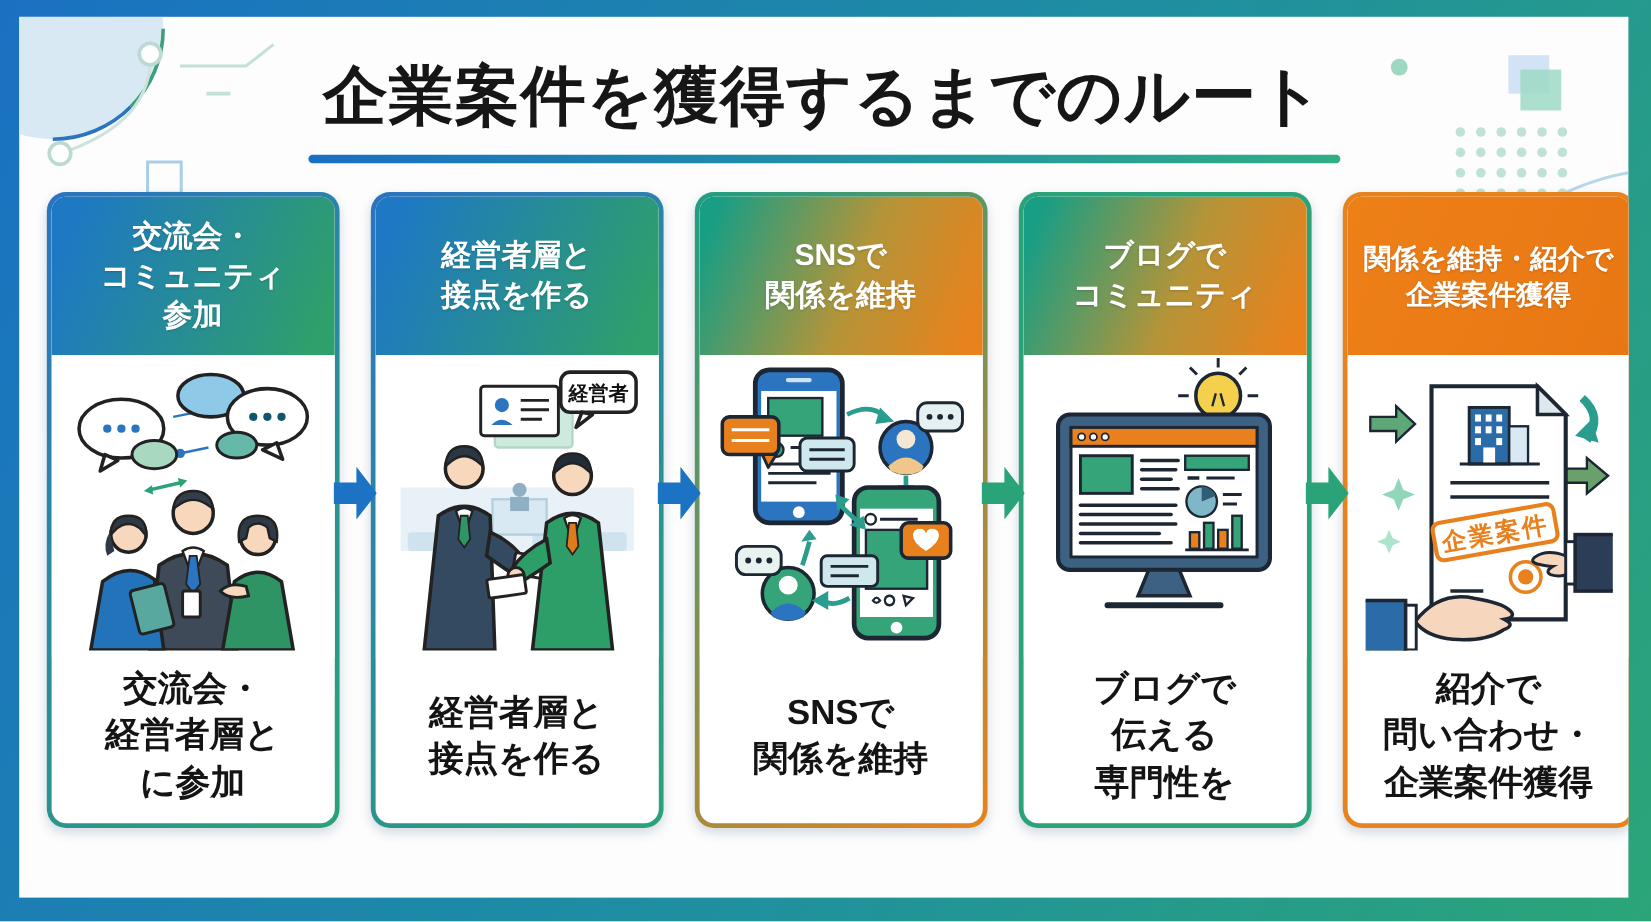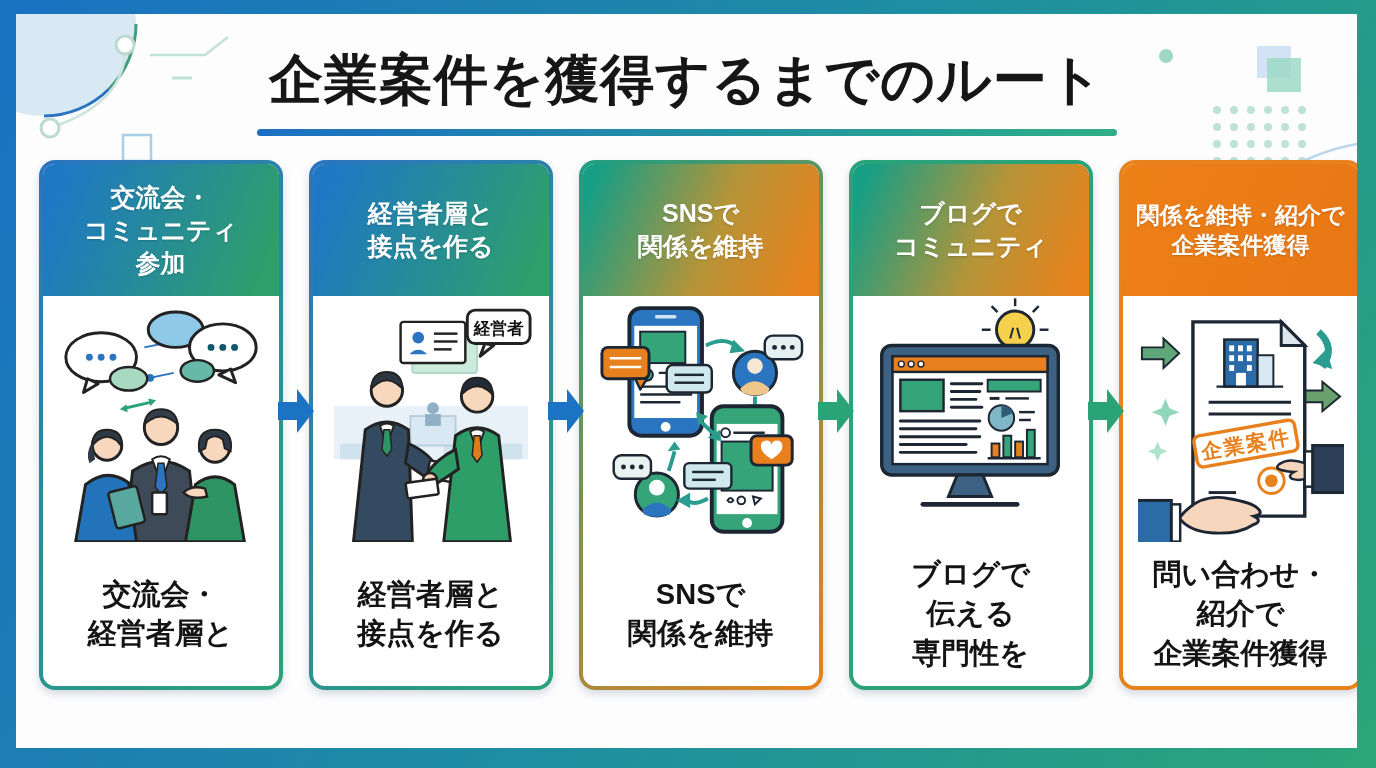--- a/index.html
+++ b/index.html
@@ -180,20 +180,21 @@
                 <circle cx="160" cy="154" r="15" fill="#f7d8bd" stroke="#222" stroke-width="3"></circle>
                 <path d="M144,158 q-3,-22 16,-22 q19,0 16,22 l-6,-3 -2,-9 q-8,-7 -16,0 l-2,9 z" fill="#2e3a46" stroke="#222" stroke-width="2"></path>
                 <path d="M150,196 q-14,-4 -22,4 q8,8 24,4 z" fill="#f7d8bd" stroke="#222" stroke-width="2.5"></path>
               </g>
             </svg>
           </div>
           <div class="caption">
             <div>
               <span>交流会・</span>
               <span>経営者層と</span>
+              <span>に参加</span>
             </div>
           </div>
         </div>
       </div>
 
       <div class="gap">
         <svg class="arrow" width="36" height="46" viewBox="0 0 36 46">
           <polygon points="0,14 19,14 19,1 36,23 19,45 19,32 0,32" fill="#1d73c3"></polygon>
         </svg>
       </div>
@@ -493,22 +494,22 @@
               </g>
               <g>
                 <path d="M42,226 Q62,200 92,206 Q116,210 122,216 Q129,222 118,224 Q128,229 117,233 Q102,243 74,241 Q52,239 42,226 Z" fill="#f6d7bd" stroke="#1d2733" stroke-width="3"></path>
                 <rect x="33" y="212" width="10" height="38" fill="#fff" stroke="#1d2733" stroke-width="2.5"></rect>
                 <rect x="-8" y="208" width="42" height="44" fill="#2b6ca8" stroke="#1d2733" stroke-width="3"></rect>
               </g>
             </svg>
           </div>
           <div class="caption">
             <div>
+              <span>紹介で</span>
               <span>問い合わせ・</span>
-              <span>紹介で</span>
               <span>企業案件獲得</span>
             </div>
           </div>
         </div>
       </div>
 
     </div>
   </div>
 </div>
 

